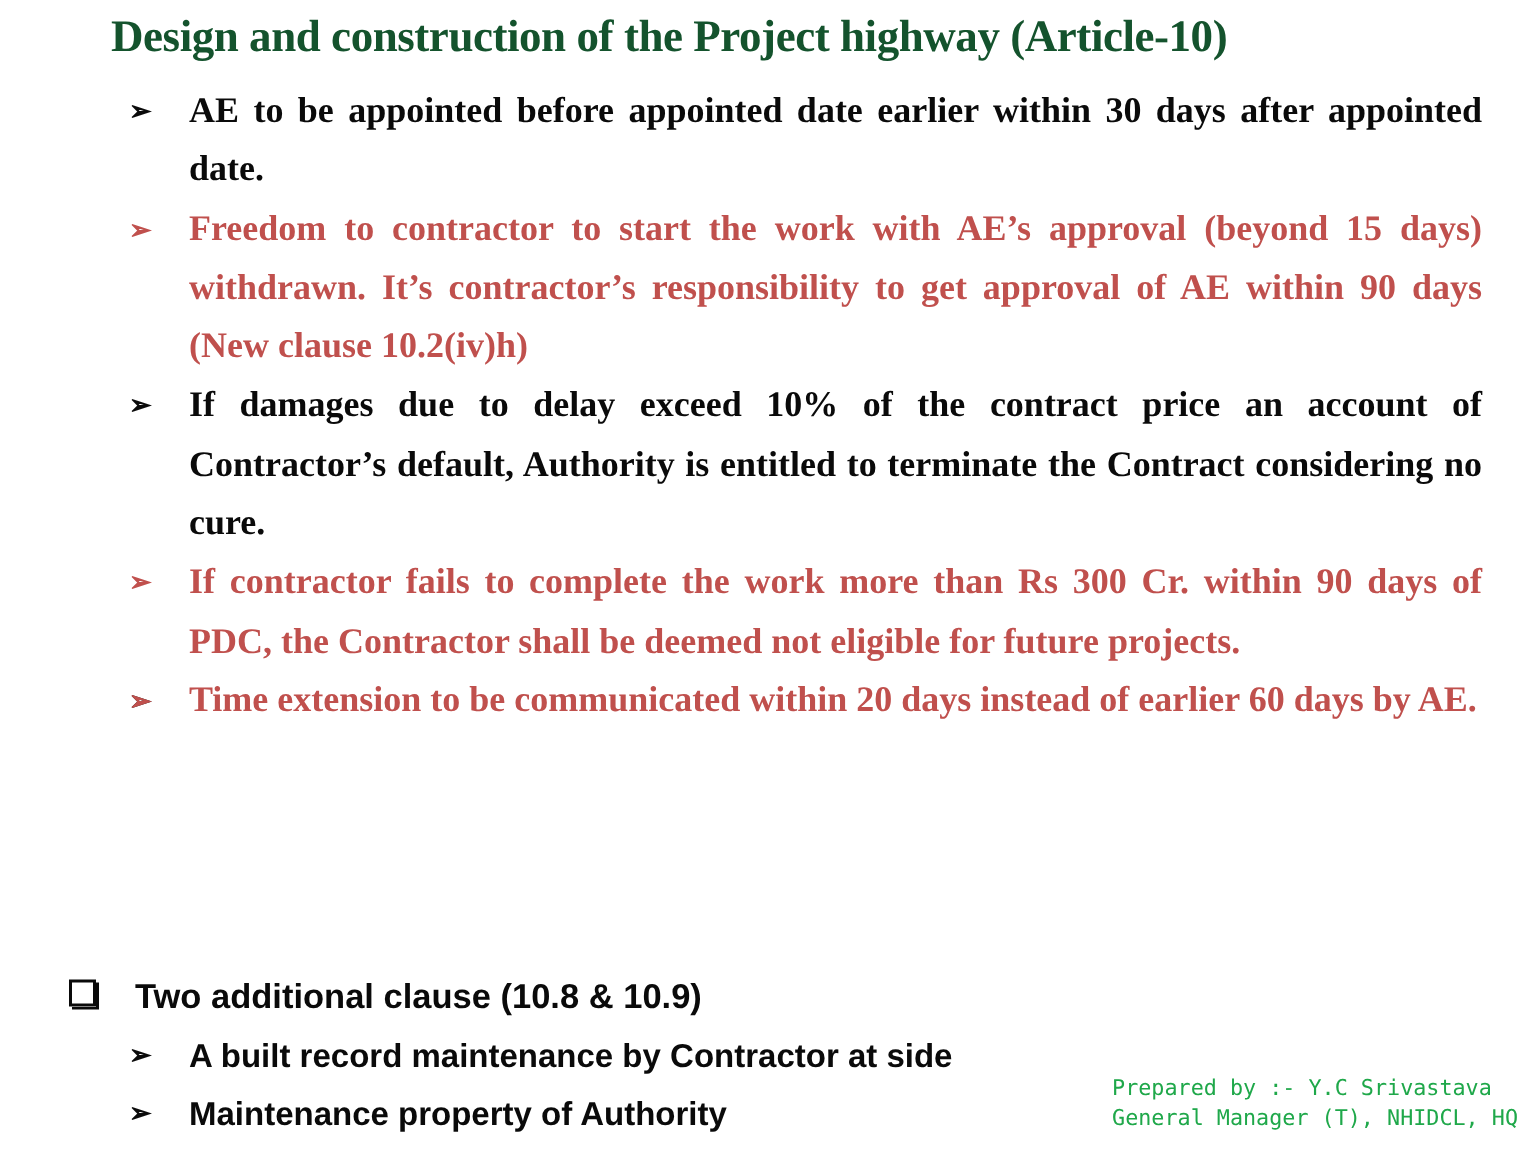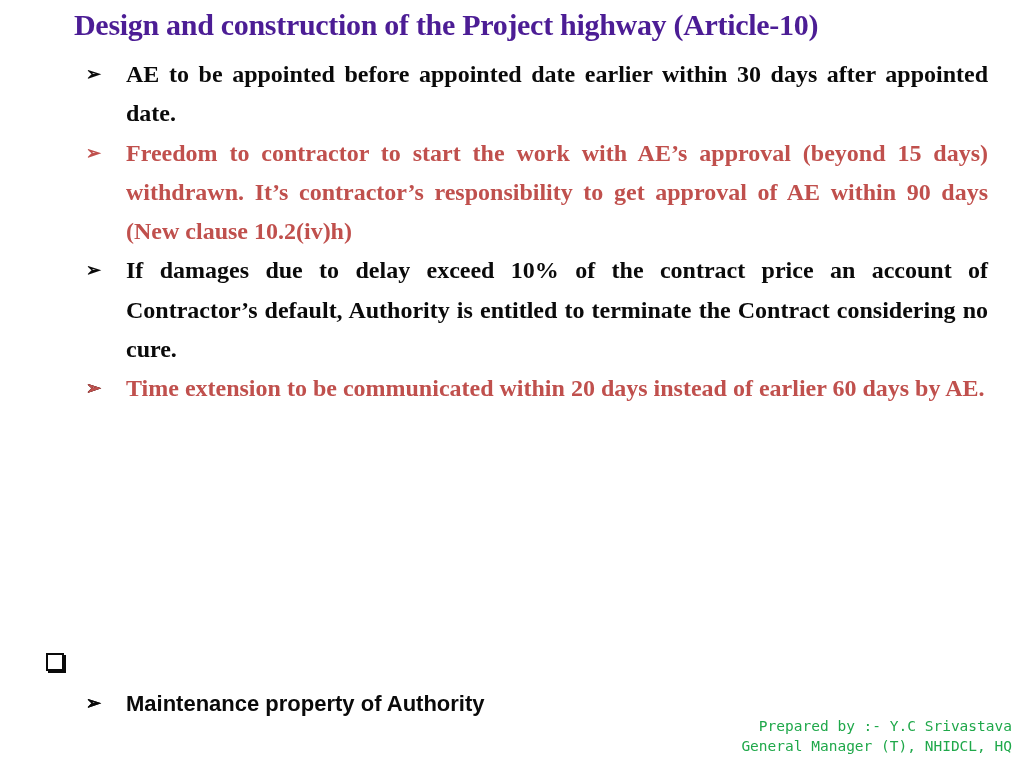--- a/index.html
+++ b/index.html
@@ -5,21 +5,21 @@
   html, body { margin: 0; padding: 0; }
   body {
     width: 1024px; height: 768px; overflow: hidden;
     background: #ffffff; position: relative;
     font-family: "Liberation Serif", serif;
   }
   .title {
     position: absolute; left: 74px; top: 6px;
     font-family: "Liberation Serif", serif;
     font-weight: bold; font-size: 30px; line-height: 38px;
-    color: #4c1d95; white-space: nowrap;
+    color: #14532d; white-space: nowrap;
     letter-spacing: -0.3px;
   }
   .bullets { position: absolute; left: 86px; top: 55px; width: 902px; }
   .bullet {
     position: relative; padding-left: 40px;
     font-weight: bold; font-size: 24px; line-height: 39.3px;
     text-align: justify; text-align-last: left;
   }
   .bullet .arrow {
     position: absolute; left: 0; top: 0;
@@ -46,21 +46,21 @@
     color: #0a0a0a; white-space: nowrap;
   }
   .sub-item .arrow {
     position: absolute; left: 0; top: 0;
     font-family: "Liberation Serif", serif; font-size: 18px;
   }
   .credit {
     position: absolute; right: 12px; top: 716px;
     font-family: "DejaVu Sans Mono", monospace;
     font-size: 14.5px; line-height: 20px; color: #1fa84a;
-    text-align: right; white-space: nowrap;
+    text-align: left; white-space: nowrap;
   }
 </style>
 </head>
 <body>
 
 <div class="title">Design and construction of the Project highway (Article-10)</div>
 
 <div class="bullets">
   <div class="bullet black">
     <span class="arrow">➢</span>
@@ -69,37 +69,39 @@
   <div class="bullet red">
     <span class="arrow">➢</span>
     <span>Freedom to contractor to start the work with AE’s approval (beyond 15 days) withdrawn. It’s contractor’s responsibility to get approval of AE within 90 days (New clause 10.2(iv)h)</span>
   </div>
   <div class="bullet black">
     <span class="arrow">➢</span>
     <span>If damages due to delay exceed 10% of the contract price an account of Contractor’s default, Authority is entitled to terminate the Contract considering no cure.</span>
   </div>
   <div class="bullet red">
     <span class="arrow">➢</span>
+    <span>If contractor fails to complete the work more than Rs 300 Cr. within 90 days of PDC, the Contractor shall be deemed not eligible for future projects.</span>
   </div>
   <div class="bullet black">
     <span class="arrow">➢</span>
   </div>
   <div class="bullet red">
     <span class="arrow">➢</span>
     <span>Time extension to be communicated within 20 days instead of earlier 60 days by AE.</span>
   </div>
 </div>
 
 <div class="sub-head">
-  <span class="box"></span>
+  <span class="box"></span><span>Two additional clause (10.8 &amp; 10.9)</span>
 </div>
 
 <div class="sub-items">
   <div class="sub-item">
     <span class="arrow">➢</span>
+    <span>A built record maintenance by Contractor at side</span>
   </div>
   <div class="sub-item">
     <span class="arrow">➢</span>
     <span>Maintenance property of Authority</span>
   </div>
 </div>
 
 <div class="credit">
   <div>Prepared by :- Y.C Srivastava</div>
   <div>General Manager (T), NHIDCL, HQ</div>

